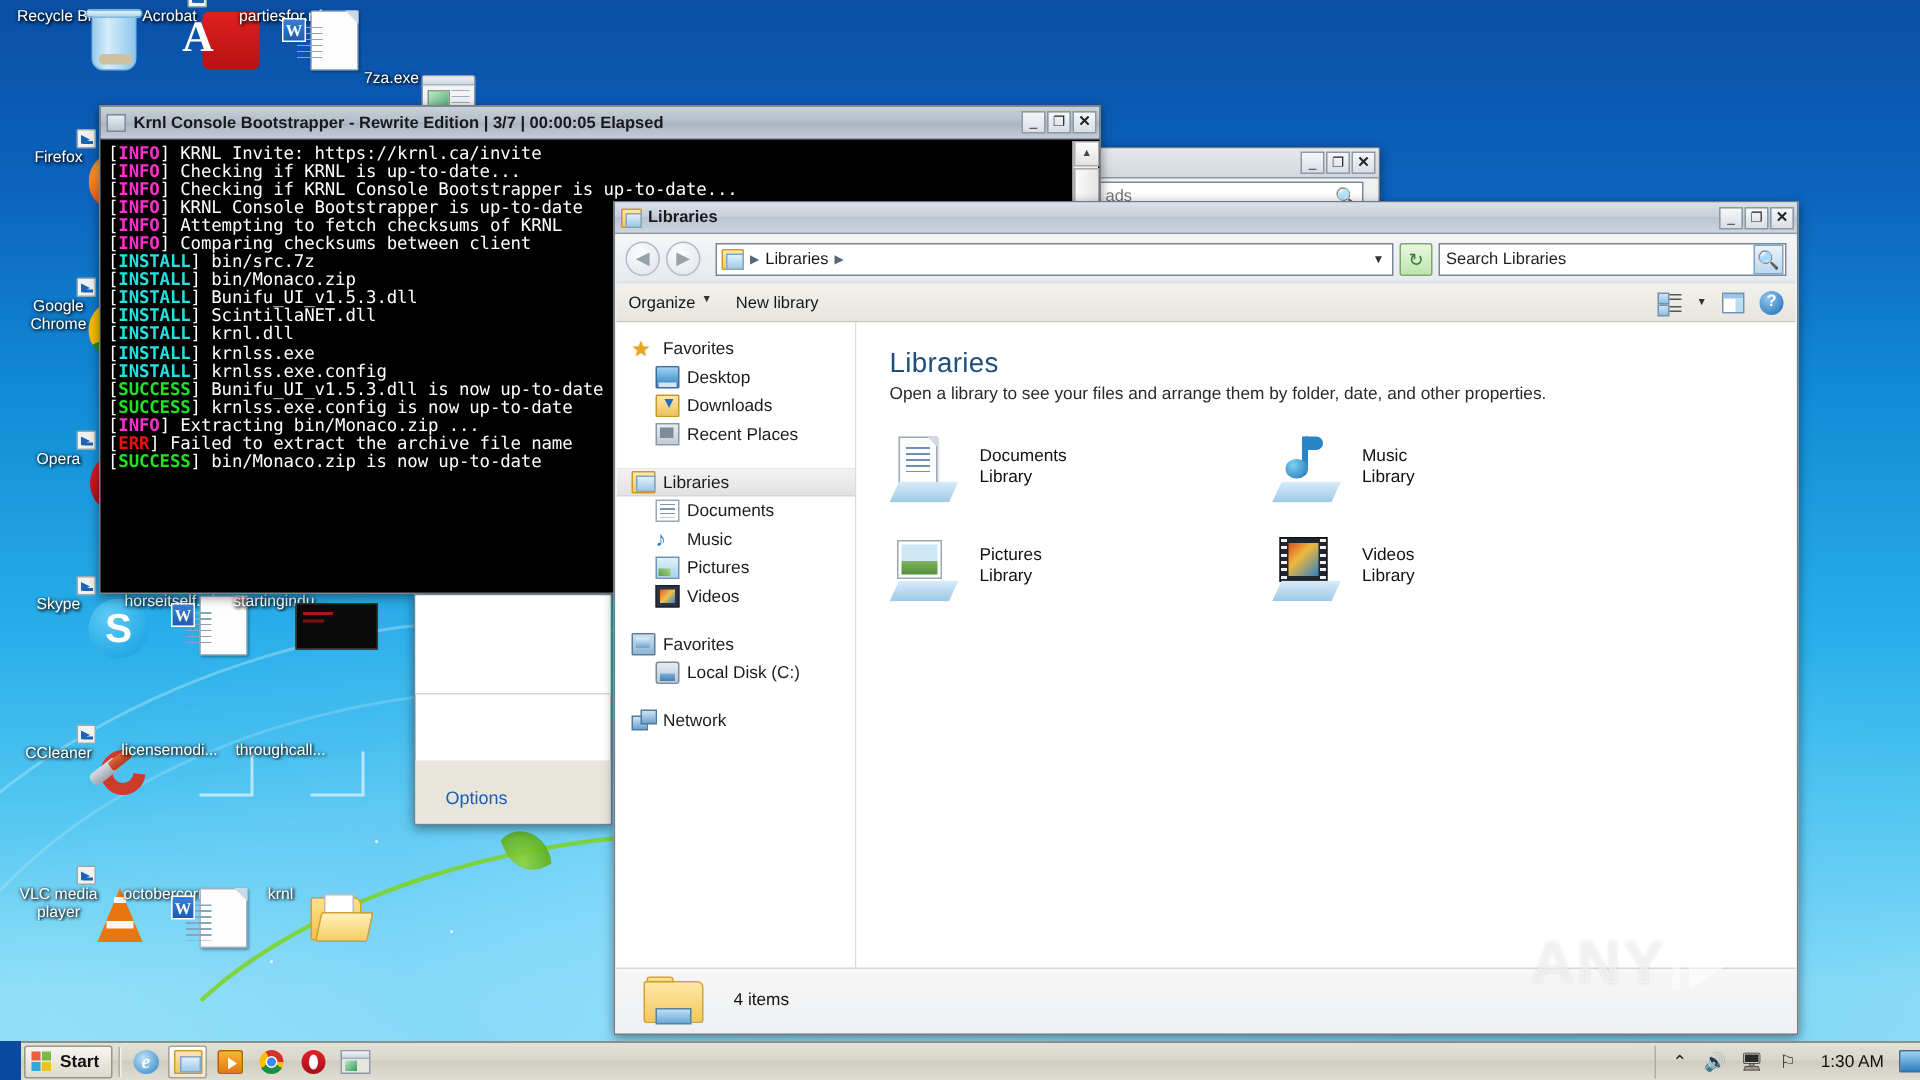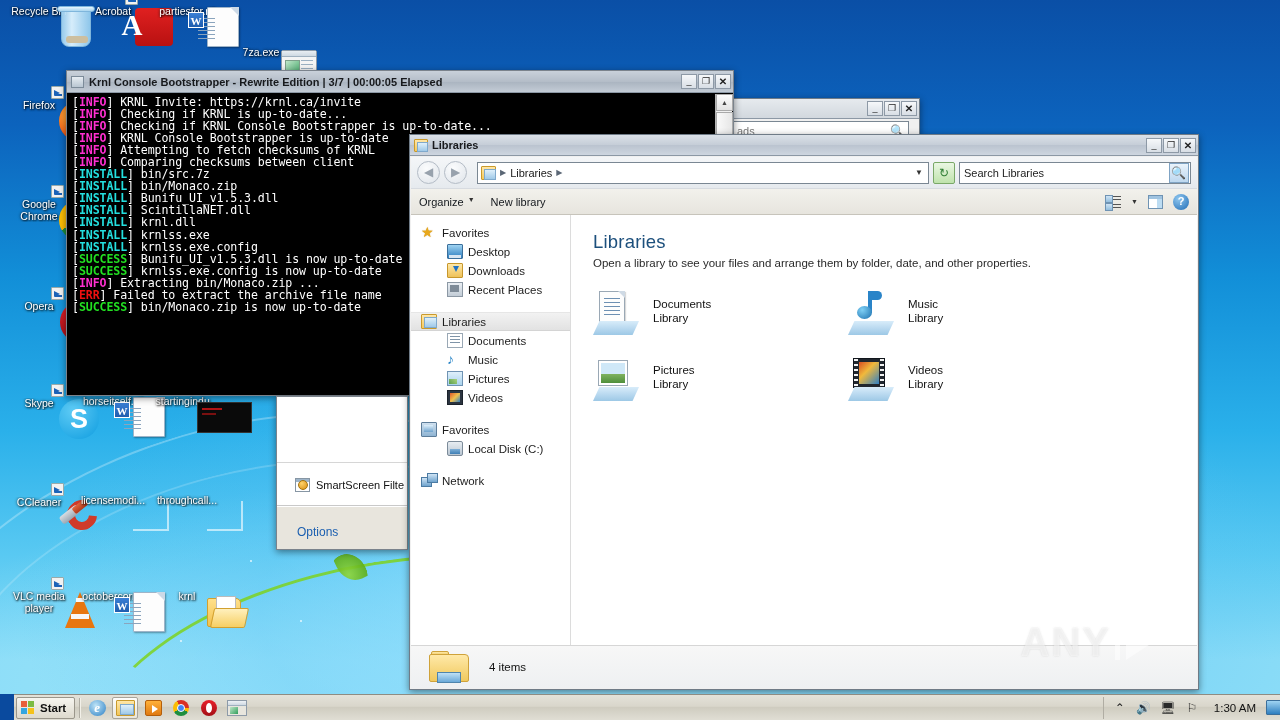--- a/index.html
+++ b/index.html
@@ -303,21 +303,21 @@
   .helpico { width:16px; height:16px; border-radius:50%;
     background:radial-gradient(circle at 35% 30%, #8fc7ef, #1f6bb5); color:#fff; font-size:11px;
     font-weight:bold; line-height:15px; text-align:center; }
 
   .ex-body { position:absolute; left:1px; top:80px; right:1px; bottom:44px; display:flex; background:#fff; }
   .ex-nav {
     width:160px; background:#fff; border-right:1px solid #dcdcdc;
     padding:8px 0 0 0; font-size:11.5px; color:#1c1c1c; overflow:hidden;
   }
   .nav-item { height:19px; display:flex; align-items:center; gap:5px; padding-left:10px; cursor:default; }
-  .nav-item.child { padding-left:36px; }
+  .nav-item.child { padding-left:26px; }
   .nav-item.selected { background:linear-gradient(180deg,#f2f2f2,#e2e2e2); border-top:1px solid #e6e6e6; border-bottom:1px solid #d4d4d4; }
   .nav-gap { height:13px; }
   .nico { width:16px; height:15px; position:relative; flex:none; }
   .nico-star { color:#e8a81c; font-size:14px; line-height:14px; text-shadow:0 0 1px #b97f08;}
   .nico-desktop { background:linear-gradient(180deg,#9fd3f2,#2e7fc0); border:1px solid #3b6f9b; border-radius:1px; }
   .nico-desktop:after { content:""; position:absolute; left:1px; bottom:0; right:1px; height:3px; background:#d8e6f2; }
   .nico-dl { background:linear-gradient(180deg,#ffe8a8,#eec25a); border:1px solid #c7972c; border-radius:1px; }
   .nico-dl:after { content:""; position:absolute; left:5px; top:2px; border-left:3px solid transparent;
     border-right:3px solid transparent; border-top:6px solid #1f72c4; }
   .nico-recent { background:linear-gradient(180deg,#e9eef3,#c2ccd6); border:1px solid #8c98a4; }
@@ -537,24 +537,20 @@
   <div class="console-body" id="console-body"><div class="ln"><span class="brk">[</span><span class="tag-info">INFO</span><span class="brk">]</span> <span>KRNL Invite: https://krnl.ca/invite</span></div><div class="ln"><span class="brk">[</span><span class="tag-info">INFO</span><span class="brk">]</span> <span>Checking if KRNL is up-to-date...</span></div><div class="ln"><span class="brk">[</span><span class="tag-info">INFO</span><span class="brk">]</span> <span>Checking if KRNL Console Bootstrapper is up-to-date...</span></div><div class="ln"><span class="brk">[</span><span class="tag-info">INFO</span><span class="brk">]</span> <span>KRNL Console Bootstrapper is up-to-date</span></div><div class="ln"><span class="brk">[</span><span class="tag-info">INFO</span><span class="brk">]</span> <span>Attempting to fetch checksums of KRNL</span></div><div class="ln"><span class="brk">[</span><span class="tag-info">INFO</span><span class="brk">]</span> <span>Comparing checksums between client</span></div><div class="ln"><span class="brk">[</span><span class="tag-install">INSTALL</span><span class="brk">]</span> <span>bin/src.7z</span></div><div class="ln"><span class="brk">[</span><span class="tag-install">INSTALL</span><span class="brk">]</span> <span>bin/Monaco.zip</span></div><div class="ln"><span class="brk">[</span><span class="tag-install">INSTALL</span><span class="brk">]</span> <span>Bunifu_UI_v1.5.3.dll</span></div><div class="ln"><span class="brk">[</span><span class="tag-install">INSTALL</span><span class="brk">]</span> <span>ScintillaNET.dll</span></div><div class="ln"><span class="brk">[</span><span class="tag-install">INSTALL</span><span class="brk">]</span> <span>krnl.dll</span></div><div class="ln"><span class="brk">[</span><span class="tag-install">INSTALL</span><span class="brk">]</span> <span>krnlss.exe</span></div><div class="ln"><span class="brk">[</span><span class="tag-install">INSTALL</span><span class="brk">]</span> <span>krnlss.exe.config</span></div><div class="ln"><span class="brk">[</span><span class="tag-success">SUCCESS</span><span class="brk">]</span> <span>Bunifu_UI_v1.5.3.dll is now up-to-date</span></div><div class="ln"><span class="brk">[</span><span class="tag-success">SUCCESS</span><span class="brk">]</span> <span>krnlss.exe.config is now up-to-date</span></div><div class="ln"><span class="brk">[</span><span class="tag-info">INFO</span><span class="brk">]</span> <span>Extracting bin/Monaco.zip ...</span></div><div class="ln"><span class="brk">[</span><span class="tag-err">ERR</span><span class="brk">]</span> <span>Failed to extract the archive file name</span></div><div class="ln"><span class="brk">[</span><span class="tag-success">SUCCESS</span><span class="brk">]</span> <span>bin/Monaco.zip is now up-to-date</span></div></div>
   <div class="con-scroll">
     <div class="arrow">▲</div>
     <div class="thumb"></div>
     <div class="track"></div>
   </div>
 </div>
 
 <div class="win" id="smart-win">
   <div class="smart-top"></div>
-  <div class="smart-row">
-    <span class="ss-icon"></span>
-    <span>SmartScreen Filte</span>
-  </div>
   <div class="smart-bottom">
     <div class="smart-options">Options</div>
   </div>
 </div>
 
 <div class="win" id="explorer">
 
   <div class="titlebar">
     <span class="ex-icon-lib"></span>
     <div class="tb-title">Libraries</div>

